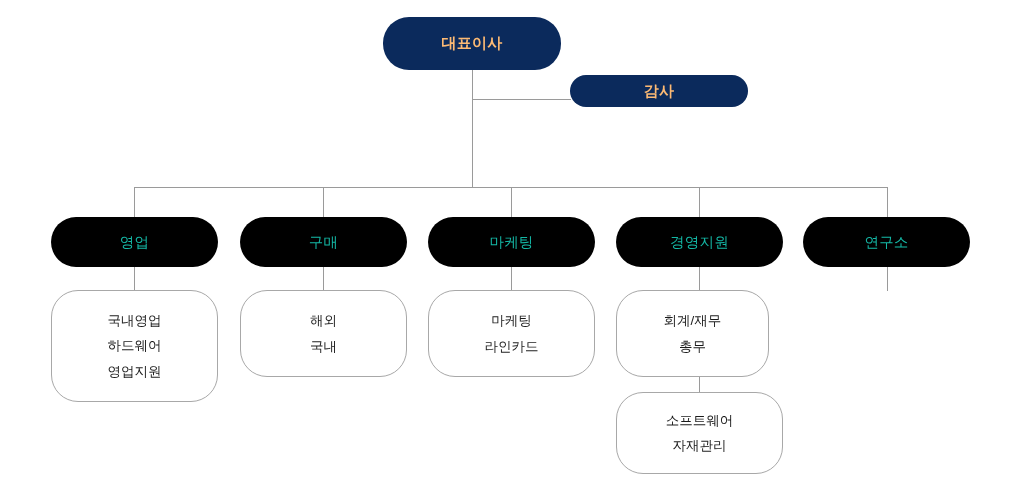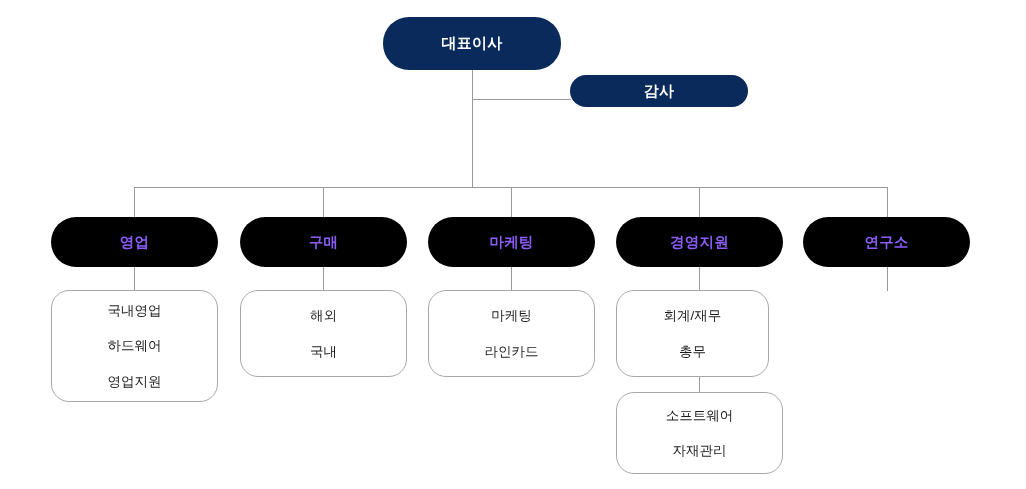--- a/index.html
+++ b/index.html
@@ -37,47 +37,47 @@
     box-sizing: border-box;
     display: flex;
     align-items: center;
     justify-content: center;
     text-align: center;
   }
 
   
   .node-top {
     background: #0b2a5c;
-    color: #ffffff;
+    color: #fdba74;
     border-radius: 26px;
     font-size: 15px;
     font-weight: bold;
     letter-spacing: 0.2px;
   }
 
   
   .node-dept {
     background: #000000;
-    color: #8b5cf6;
+    color: #14b8a6;
     border-radius: 25px;
     font-size: 14.5px;
-    font-weight: bold;
+    font-weight: normal;
     letter-spacing: 0.2px;
   }
 
   
   .node-sub {
     background: #ffffff;
     border: 1px solid #a8a8a8;
-    border-radius: 18px;
+    border-radius: 27px;
     color: #1a1a1a;
     font-size: 13.5px;
     flex-direction: column;
     justify-content: center;
-    gap: 12px;
+    gap: 2px;
     padding: 6px 16px;
   }
   .node-sub .sub-line {
     line-height: 1.72;
     white-space: nowrap;
   }
 </style>
 </head>
 <body>
 

